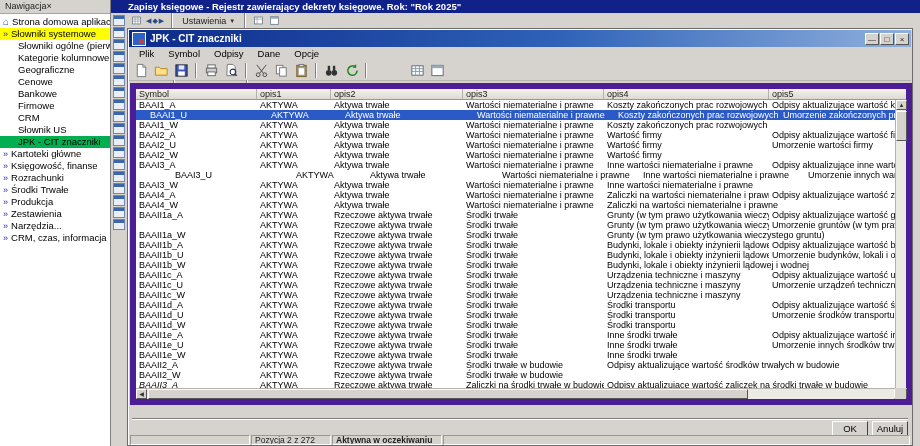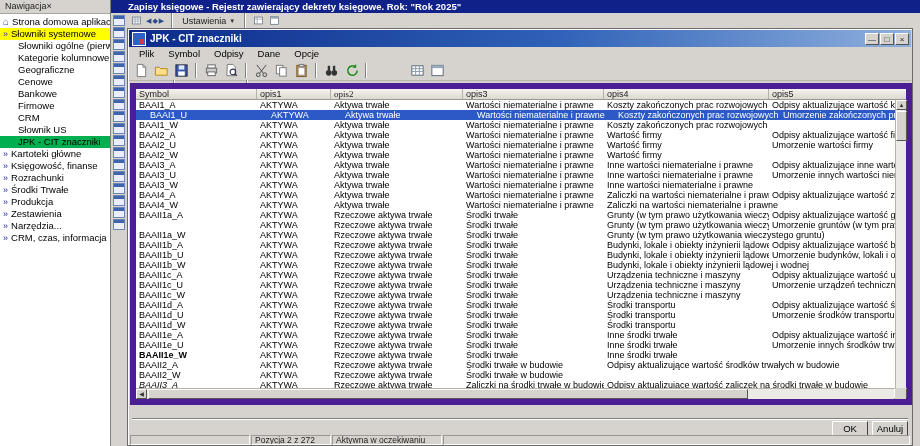--- a/index.html
+++ b/index.html
@@ -94,21 +94,21 @@
   .corner { position:absolute; right:0; bottom:0;width:11px; height:11px; background:#d6d3ce; }
 
   .groove { position:absolute; left:4px; right:4px; top:389px; height:0;
     border-top:1px solid #808080; border-bottom:1px solid #fff; }
   .btnrow { position:absolute; right:4px; top:392px; display:flex; gap:4px; }
   .btn { width:36px; height:15px; background:#d6d3ce; border:1px solid; border-color:#fff #404040 #404040 #fff;
     font-size:9.5px; font-family:inherit; padding:0; line-height:12px; color:#000; }
   .statusbar { position:absolute; left:2px; right:2px; top:406px; height:10px; display:flex; gap:1px; }
   .sbp { border:1px solid; border-color:#9a9891 #fff #fff #9a9891; font-size:8.5px; line-height:8px;
     padding:0 3px; box-sizing:border-box; color:#222; white-space:nowrap; overflow:hidden; }
-  .sb0 { width:120px; } .sb1 { width:80px; } .sb2 { width:110px; } .sb3 { flex:1; }
+  .sb0 { width:120px; } .sb1 { width:80px; } .sb2 { width:110px;font-weight:bold; } .sb3 { flex:1; }
 </style>
 </head>
 <body>
 
 <div id="app">
 
   <div class="app-titlebar">
     <span>Zapisy księgowe - Rejestr zawierający dekrety księgowe. Rok: "Rok 2025"</span>
   </div>
 
@@ -370,21 +370,21 @@
       <span class="t2right">
         <span>▸</span>
         <span>×</span>
       </span>
     </div>
 
     <div class="grid">
       <div class="ghead">
           <div class="gh" style="width: 121px;">Symbol</div>
           <div class="gh" style="width: 74px;">opis1</div>
-          <div class="gh" style="width: 132px; font-family: Liberation Serif, serif;">opis2</div>
+          <div class="gh" style="width: 132px;">opis2</div>
           <div class="gh" style="width: 141px;">opis3</div>
           <div class="gh" style="width: 165px;">opis4</div>
           <div class="gh" style="width: 300px;">opis5</div>
         </div>
       <div class="gbody">
           <div class="tr">
             <div class="td" style="width: 121px;">BAAI1_A</div>
             <div class="td" style="width: 74px;">AKTYWA</div>
             <div class="td" style="width: 132px;">Aktywa trwałe</div>
             <div class="td" style="width: 141px;">Wartości niematerialne i prawne</div>
@@ -433,21 +433,21 @@
           </div>
           <div class="tr">
             <div class="td" style="width: 121px;">BAAI3_A</div>
             <div class="td" style="width: 74px;">AKTYWA</div>
             <div class="td" style="width: 132px;">Aktywa trwałe</div>
             <div class="td" style="width: 141px;">Wartości niematerialne i prawne</div>
             <div class="td" style="width: 165px;">Inne wartości niematerialne i prawne</div>
             <div class="td spill" style="width: 300px;">Odpisy aktualizujące inne wartości niematerialne i prawne</div>
           </div>
           <div class="tr">
-            <div class="td" style="width: 121px;">BAAI3_U</div>
+            <div class="td" style="width: 121px; margin-left: 36px;">BAAI3_U</div>
             <div class="td" style="width: 74px;">AKTYWA</div>
             <div class="td" style="width: 132px;">Aktywa trwałe</div>
             <div class="td" style="width: 141px;">Wartości niematerialne i prawne</div>
             <div class="td" style="width: 165px;">Inne wartości niematerialne i prawne</div>
             <div class="td spill" style="width: 300px;">Umorzenie innych wartości niematerialnych i prawnych</div>
           </div>
           <div class="tr">
             <div class="td" style="width: 121px;">BAAI3_W</div>
             <div class="td" style="width: 74px;">AKTYWA</div>
             <div class="td" style="width: 132px;">Aktywa trwałe</div>
@@ -577,21 +577,21 @@
           </div>
           <div class="tr">
             <div class="td" style="width: 121px;">BAAII1e_U</div>
             <div class="td" style="width: 74px;">AKTYWA</div>
             <div class="td" style="width: 132px;">Rzeczowe aktywa trwałe</div>
             <div class="td" style="width: 141px;">Środki trwałe</div>
             <div class="td" style="width: 165px;">Inne środki trwałe</div>
             <div class="td spill" style="width: 300px;">Umorzenie innych środków trwałych</div>
           </div>
           <div class="tr">
-            <div class="td" style="width: 121px; font-weight: bold;">BAAII1e_W</div>
+            <div class="td" style="width: 121px;">BAAII1e_W</div>
             <div class="td" style="width: 74px;">AKTYWA</div>
             <div class="td" style="width: 132px;">Rzeczowe aktywa trwałe</div>
             <div class="td" style="width: 141px;">Środki trwałe</div>
             <div class="td spill" style="width: 165px;">Inne środki trwałe</div>
             <div class="td" style="width: 300px;"></div>
           </div>
           <div class="tr">
             <div class="td" style="width: 121px;">BAAII2_A</div>
             <div class="td" style="width: 74px;">AKTYWA</div>
             <div class="td" style="width: 132px;">Rzeczowe aktywa trwałe</div>

